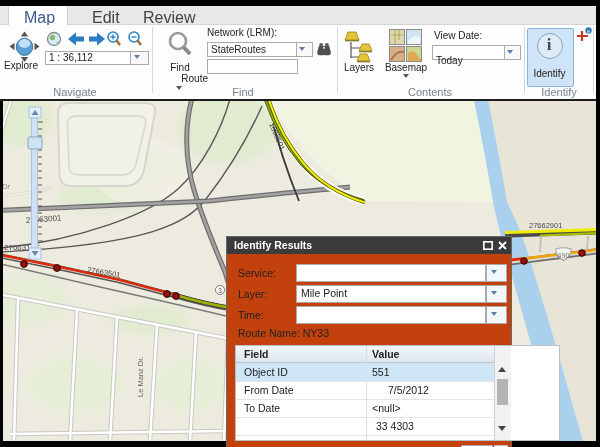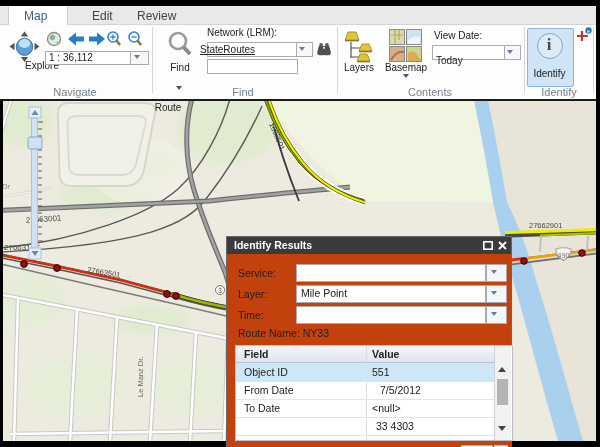--- a/index.html
+++ b/index.html
@@ -2,21 +2,21 @@
 <html><head>
 <meta charset="utf-8">
 <style>
   html,body{margin:0;padding:0;}
   body{width:600px;height:447px;position:relative;overflow:hidden;background:#000;
        font-family:"Liberation Sans",sans-serif;}
   .abs{position:absolute;}
   
   #tabrow{left:0;top:6px;width:596px;height:18px;background:#e9e9e9;border-bottom:1px solid #d4d4d4;}
   #maptab{left:8px;top:6px;width:58px;height:19px;background:#fff;border-left:1px solid #cfcfcf;border-right:1px solid #cfcfcf;}
-  .tabtxt{top:9px;font-size:12px;color:#444;}
+  .tabtxt{top:9px;font-size:16px;color:#444;}
   #ribbon{left:0;top:25px;width:596px;height:74px;background:#fdfdfd;}
   .sep{top:27px;width:1px;height:66px;background:#cdd9e4;}
   .glabel{font-size:11px;color:#75828e;top:86px;text-align:center;}
   .rlabel{font-size:10px;color:#222;}
   .combo{background:#fff;border:1px solid #ababab;}
   .combotxt{font-size:10px;color:#222;white-space:nowrap;}
   .cbtn{background:#f8f8f8;border-left:1px solid #ababab;}
   .arr{width:0;height:0;border-left:3.5px solid transparent;border-right:3.5px solid transparent;border-top:4px solid #5f7da2;}
   
   #dlg{left:226px;top:200px;width:284px;height:233px;background:#c2410c;border:1px solid #676767;margin-top:36px;}
@@ -188,21 +188,21 @@
 
 <div class="abs" style="left:0;top:0;width:600px;height:6px;background:#000;"></div>
 <div class="abs" style="left:0;top:441px;width:600px;height:6px;background:#000;"></div>
 <div class="abs" style="left:596px;top:0;width:4px;height:447px;background:#000;"></div>
 <div class="abs" style="left:0;top:101px;width:3px;height:340px;background:#000;"></div>
 
 <div class="abs" id="tabrow"></div>
 <div class="abs" id="maptab"></div>
 <div class="abs tabtxt" style="left:24px;color:#3b5a8c;">Map</div>
 <div class="abs tabtxt" style="left:92px;">Edit</div>
-<div class="abs tabtxt" style="left:137px;">Review</div>
+<div class="abs tabtxt" style="left:143px;">Review</div>
 
 <div class="abs" id="ribbon"></div>
 <div class="abs sep" style="left:152px;"></div>
 <div class="abs sep" style="left:337px;"></div>
 <div class="abs sep" style="left:524px;"></div>
 <div class="abs sep" style="left:593px;"></div>
 <div class="abs glabel" style="left:45px;width:60px;">Navigate</div>
 <div class="abs glabel" style="left:213px;width:60px;">Find</div>
 <div class="abs glabel" style="left:400px;width:60px;">Contents</div>
 <div class="abs glabel" style="left:529px;width:60px;">Identify</div>
@@ -210,21 +210,21 @@
 <svg class="abs" style="left:8px;top:30px;" width="34" height="34" viewBox="0 0 34 34">
   <g fill="#555555">
     <polygon points="16.5,1.5 12.8,6.5 20.2,6.5"></polygon>
     <polygon points="16.5,32 12.8,27 20.2,27"></polygon>
     <polygon points="1.5,16.5 6.5,12.8 6.5,20.2"></polygon>
     <polygon points="31.5,16.5 26.5,12.8 26.5,20.2"></polygon>
   </g>
   <ellipse cx="16.5" cy="16.8" rx="8.2" ry="8.6" fill="#5ba0d6" stroke="#39719e" stroke-width="1"></ellipse>
   <ellipse cx="16.5" cy="13.5" rx="5.8" ry="4.4" fill="#c2e0f5"></ellipse>
 </svg>
-<div class="abs rlabel" style="left:17px;top:60px;width:42px;text-align:right;">Explore</div>
+<div class="abs rlabel" style="left:0;top:60px;width:42px;text-align:center;">Explore</div>
 <svg class="abs" style="left:46px;top:30px;" width="104" height="18" viewBox="0 0 104 18">
   <circle cx="8" cy="9" r="6.5" fill="#d8ecf8" stroke="#8a8a8a" stroke-width="1.3"></circle>
   <path d="M 4.2,6 q 2.5,-2 4,-0.5 q 2,1.2 0.8,3 q -1.2,2.6 -3.8,1.4 q -2.6,-1.2 -1,-3.9 z" fill="#8cba6c"></path>
   <path d="M 10.5,12.5 q 2,-0.5 2.5,1" stroke="#8cba6c" stroke-width="1.4" fill="none"></path>
   <polygon points="22,9 30,2.5 30,6.5 38,6.5 38,11.5 30,11.5 30,15.5" fill="#2b7cc0"></polygon>
   <polygon points="59,9 51,2.5 51,6.5 43,6.5 43,11.5 51,11.5 51,15.5" fill="#2b7cc0"></polygon>
   <g>
     <circle cx="67" cy="7" r="5" fill="#fff" stroke="#2f86c8" stroke-width="1.6"></circle>
     <path d="M 64.5,7 h 5 M 67,4.5 v 5" stroke="#2f86c8" stroke-width="1.4"></path>
     <path d="M 70.5,10.5 L 74,15" stroke="#a06a28" stroke-width="2.4"></path>
@@ -238,25 +238,25 @@
 <div class="abs combo" style="left:45px;top:51px;width:85px;height:12px;"></div>
 <div class="abs combotxt" style="left:49px;top:52px;">1 : 36,112</div>
 <div class="abs cbtn" style="left:130px;top:51px;width:17px;height:12px;border:1px solid #ababab;"></div>
 <div class="abs arr" style="left:134px;top:55px;"></div>
 
 <svg class="abs" style="left:165px;top:30px;" width="30" height="30" viewBox="0 0 30 30">
   <circle cx="13" cy="11" r="8" fill="none" stroke="#9a9a9a" stroke-width="2.6"></circle>
   <path d="M 18.5,17 L 25,24" stroke="#8a8a8a" stroke-width="4"></path>
 </svg>
 <div class="abs rlabel" style="left:160px;top:62px;width:40px;text-align:center;">Find</div>
-<div class="abs rlabel" style="left:148px;top:73px;width:40px;text-align:center;margin-top:29px;">Route</div>
+<div class="abs rlabel" style="left:168px;top:73px;width:40px;text-align:right;">Route</div>
 <div class="abs" style="left:176px;top:86px;width:0;height:0;border-left:3.5px solid transparent;border-right:3.5px solid transparent;border-top:4px solid #555;"></div>
 <div class="abs rlabel" style="left:207px;top:27px;">Network (LRM):</div>
 <div class="abs combo" style="left:207px;top:42px;width:89px;height:13px;"></div>
-<div class="abs combotxt" style="left:200px;top:44px;text-decoration:underline;">StateRoutes</div>
+<div class="abs combotxt" style="left:211px;top:44px;">StateRoutes</div>
 <div class="abs cbtn" style="left:296px;top:42px;width:15px;height:13px;border:1px solid #ababab;"></div>
 <div class="abs arr" style="left:299px;top:47px;"></div>
 <svg class="abs" style="left:316px;top:41px;" width="16" height="16" viewBox="0 0 16 16">
   <g fill="#4f4f4f">
     <rect x="3.4" y="2.2" width="3.4" height="2.6" rx="1.2"></rect>
     <rect x="9.2" y="2.2" width="3.4" height="2.6" rx="1.2"></rect>
     <path d="M 3,4.5 h 4.2 l 1.9,6 q 0.8,3.7 -2.4,3.7 h -2.9 q -3.2,0 -2.4,-3.7 z"></path>
     <path d="M 8.8,4.5 h 4.2 l 1.7,6 q 0.8,3.7 -2.4,3.7 h -2.9 q -3.2,0 -2.4,-3.7 z"></path>
     <rect x="6.6" y="5.2" width="2.8" height="3.2"></rect>
   </g>
@@ -323,30 +323,30 @@
   <div class="abs cbtn" style="left:259px;top:48px;width:19px;height:16px;border:1px solid #ababab;background:#f4f7fa;"></div>
   <div class="abs arr" style="left:264px;top:54px;"></div>
 
   <div class="abs dtext" style="left:11px;top:72px;">Time:</div>
   <div class="abs combo" style="left:69px;top:69px;width:188px;height:16px;"></div>
   <div class="abs cbtn" style="left:259px;top:69px;width:19px;height:16px;border:1px solid #ababab;background:#f4f7fa;"></div>
   <div class="abs arr" style="left:264px;top:75px;"></div>
 
   <div class="abs dtext" style="left:11px;top:90px;">Route Name: NY33</div>
 
-  <div class="abs" style="left:8px;top:108px;width:276px;height:94px;border:1px solid #b8c0c8;background:#fff;">
+  <div class="abs" style="left:8px;top:108px;width:276px;height:94px;border:1px solid #b8c0c8;background:#fff;padding-left:47px;">
     <div class="abs" style="left:0;top:0;width:274px;height:16px;background:linear-gradient(#f4f7fa,#dde5ee);border-bottom:1px solid #b8c4d0;"></div>
     <div class="abs dtext" style="left:8px;top:2px;font-weight:bold;">Field</div>
     <div class="abs dtext" style="left:136px;top:2px;font-weight:bold;">Value</div>
     <div class="abs" style="left:130px;top:0;width:1px;height:94px;background:#d8dde2;"></div>
     <div class="abs" style="left:0;top:17px;width:258px;height:18px;background:#cfe6f7;"></div>
     <div class="abs dtext" style="left:8px;top:20px;">Object ID</div>
     <div class="abs dtext" style="left:136px;top:20px;">551</div>
     <div class="abs dtext" style="left:8px;top:38px;">From Date</div>
-    <div class="abs dtext" style="left:144px;top:38px;">7/5/2012</div>
+    <div class="abs dtext" style="left:152px;top:38px;">7/5/2012</div>
     <div class="abs dtext" style="left:8px;top:56px;">To Date</div>
     <div class="abs dtext" style="left:136px;top:56px;">&lt;null&gt;</div>
     <div class="abs dtext" style="left:140px;top:74px;">33 4303</div>
     <div class="abs" style="left:0;top:35px;width:258px;height:1px;background:#e4e4e4;"></div>
     <div class="abs" style="left:0;top:53px;width:258px;height:1px;background:#e4e4e4;"></div>
     <div class="abs" style="left:0;top:71px;width:258px;height:1px;background:#e4e4e4;"></div>
     <div class="abs" style="left:0;top:89px;width:258px;height:1px;background:#e4e4e4;"></div>
 
     <div class="abs" style="left:258px;top:0;width:16px;height:94px;background:#f2f2f2;border-left:1px solid #d0d0d0;"></div>
     <div class="abs" style="left:262px;top:21px;width:0;height:0;border-left:4px solid transparent;border-right:4px solid transparent;border-bottom:5px solid #444;"></div>

